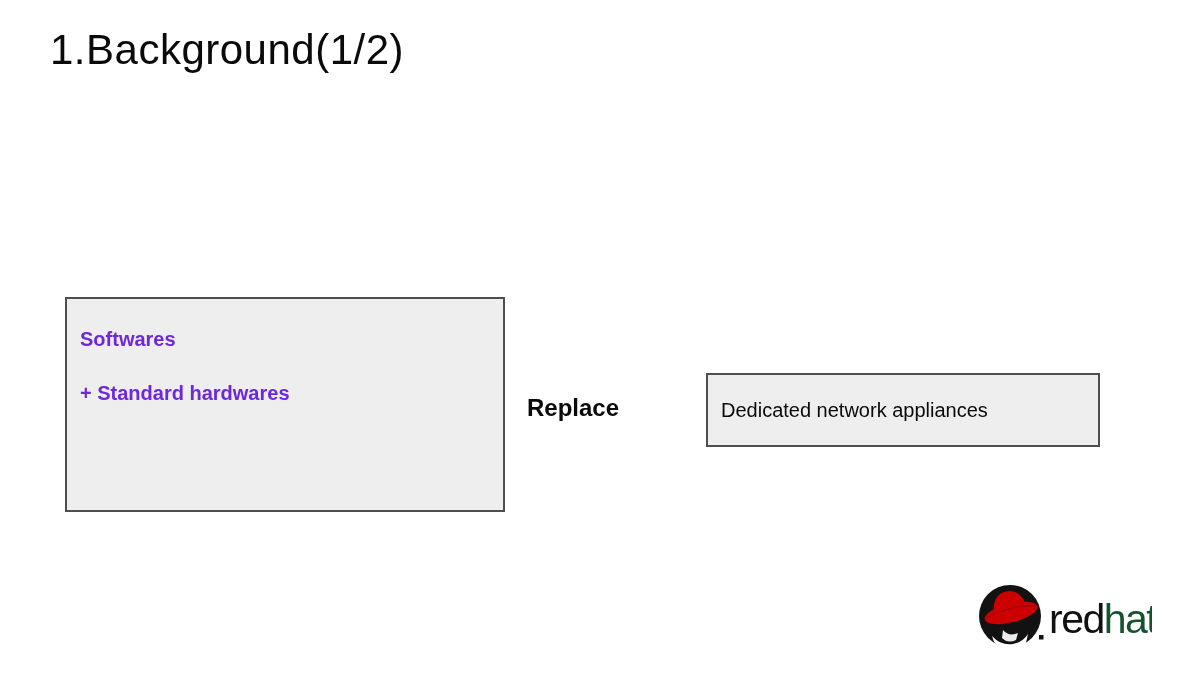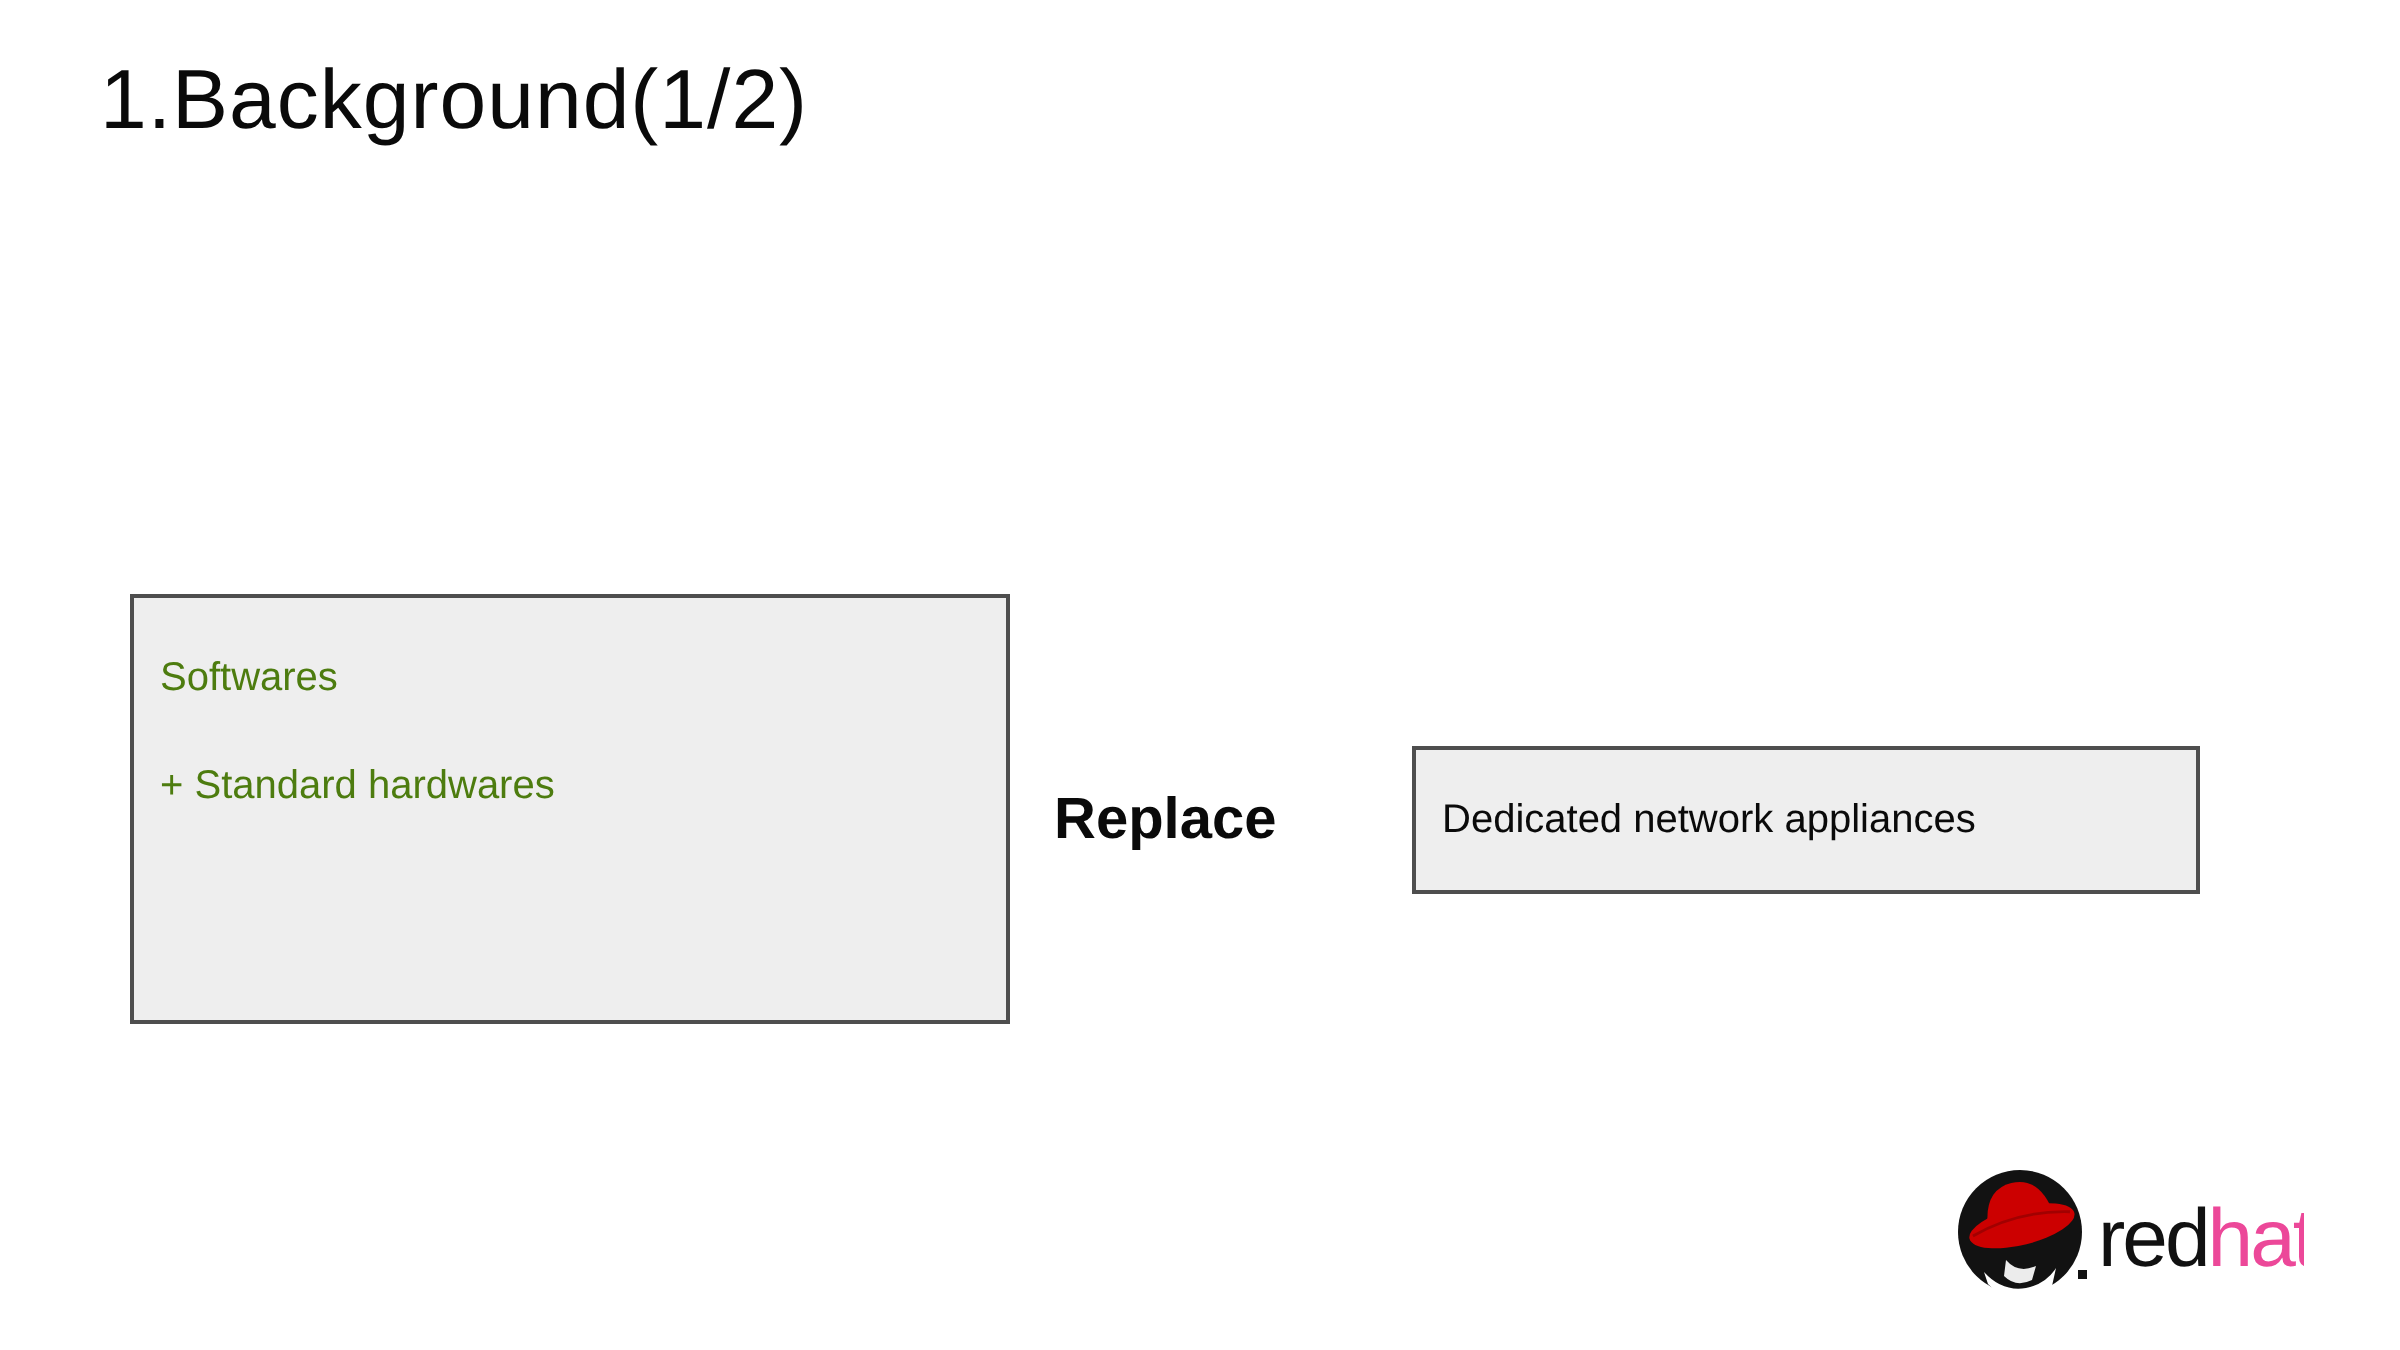--- a/index.html
+++ b/index.html
@@ -41,27 +41,28 @@
     left: 65px;
     top: 297px;
     width: 440px;
     height: 215px;
     padding: 28px 10px 0 13px;
     font-size: 20px;
   }
   .left-box .box-line {
     line-height: 24px;
     margin-bottom: 30px;
-    color: #4d7c0f;
+    color: #6d28d9;
+    font-weight: bold;
   }
   .replace-label {
     position: absolute;
     left: 527px;
     top: 394px;
-    font-size: 29px;
+    font-size: 24px;
     font-weight: 700;
     color: #0a0a0a;
   }
   .right-box {
     left: 706px;
     top: 373px;
     width: 394px;
     height: 74px;
     display: flex;
     align-items: center;
@@ -84,21 +85,21 @@
   .wordmark {
     position: absolute;
     left: 74px;
     top: 18px;
     font-size: 41px;
     letter-spacing: -1.5px;
     color: #111111;
     white-space: nowrap;
   }
   .wordmark .wm-red { font-weight: 400; }
-  .wordmark .wm-hat { font-weight: 400; color: #ec4899; }
+  .wordmark .wm-hat { font-weight: 400; color: #14532d; }
 </style>
 </head>
 <body>
 
 <div class="slide">
 
   <h1 class="title">1.Background(1/2)</h1>
 
 
   <div class="box left-box">

